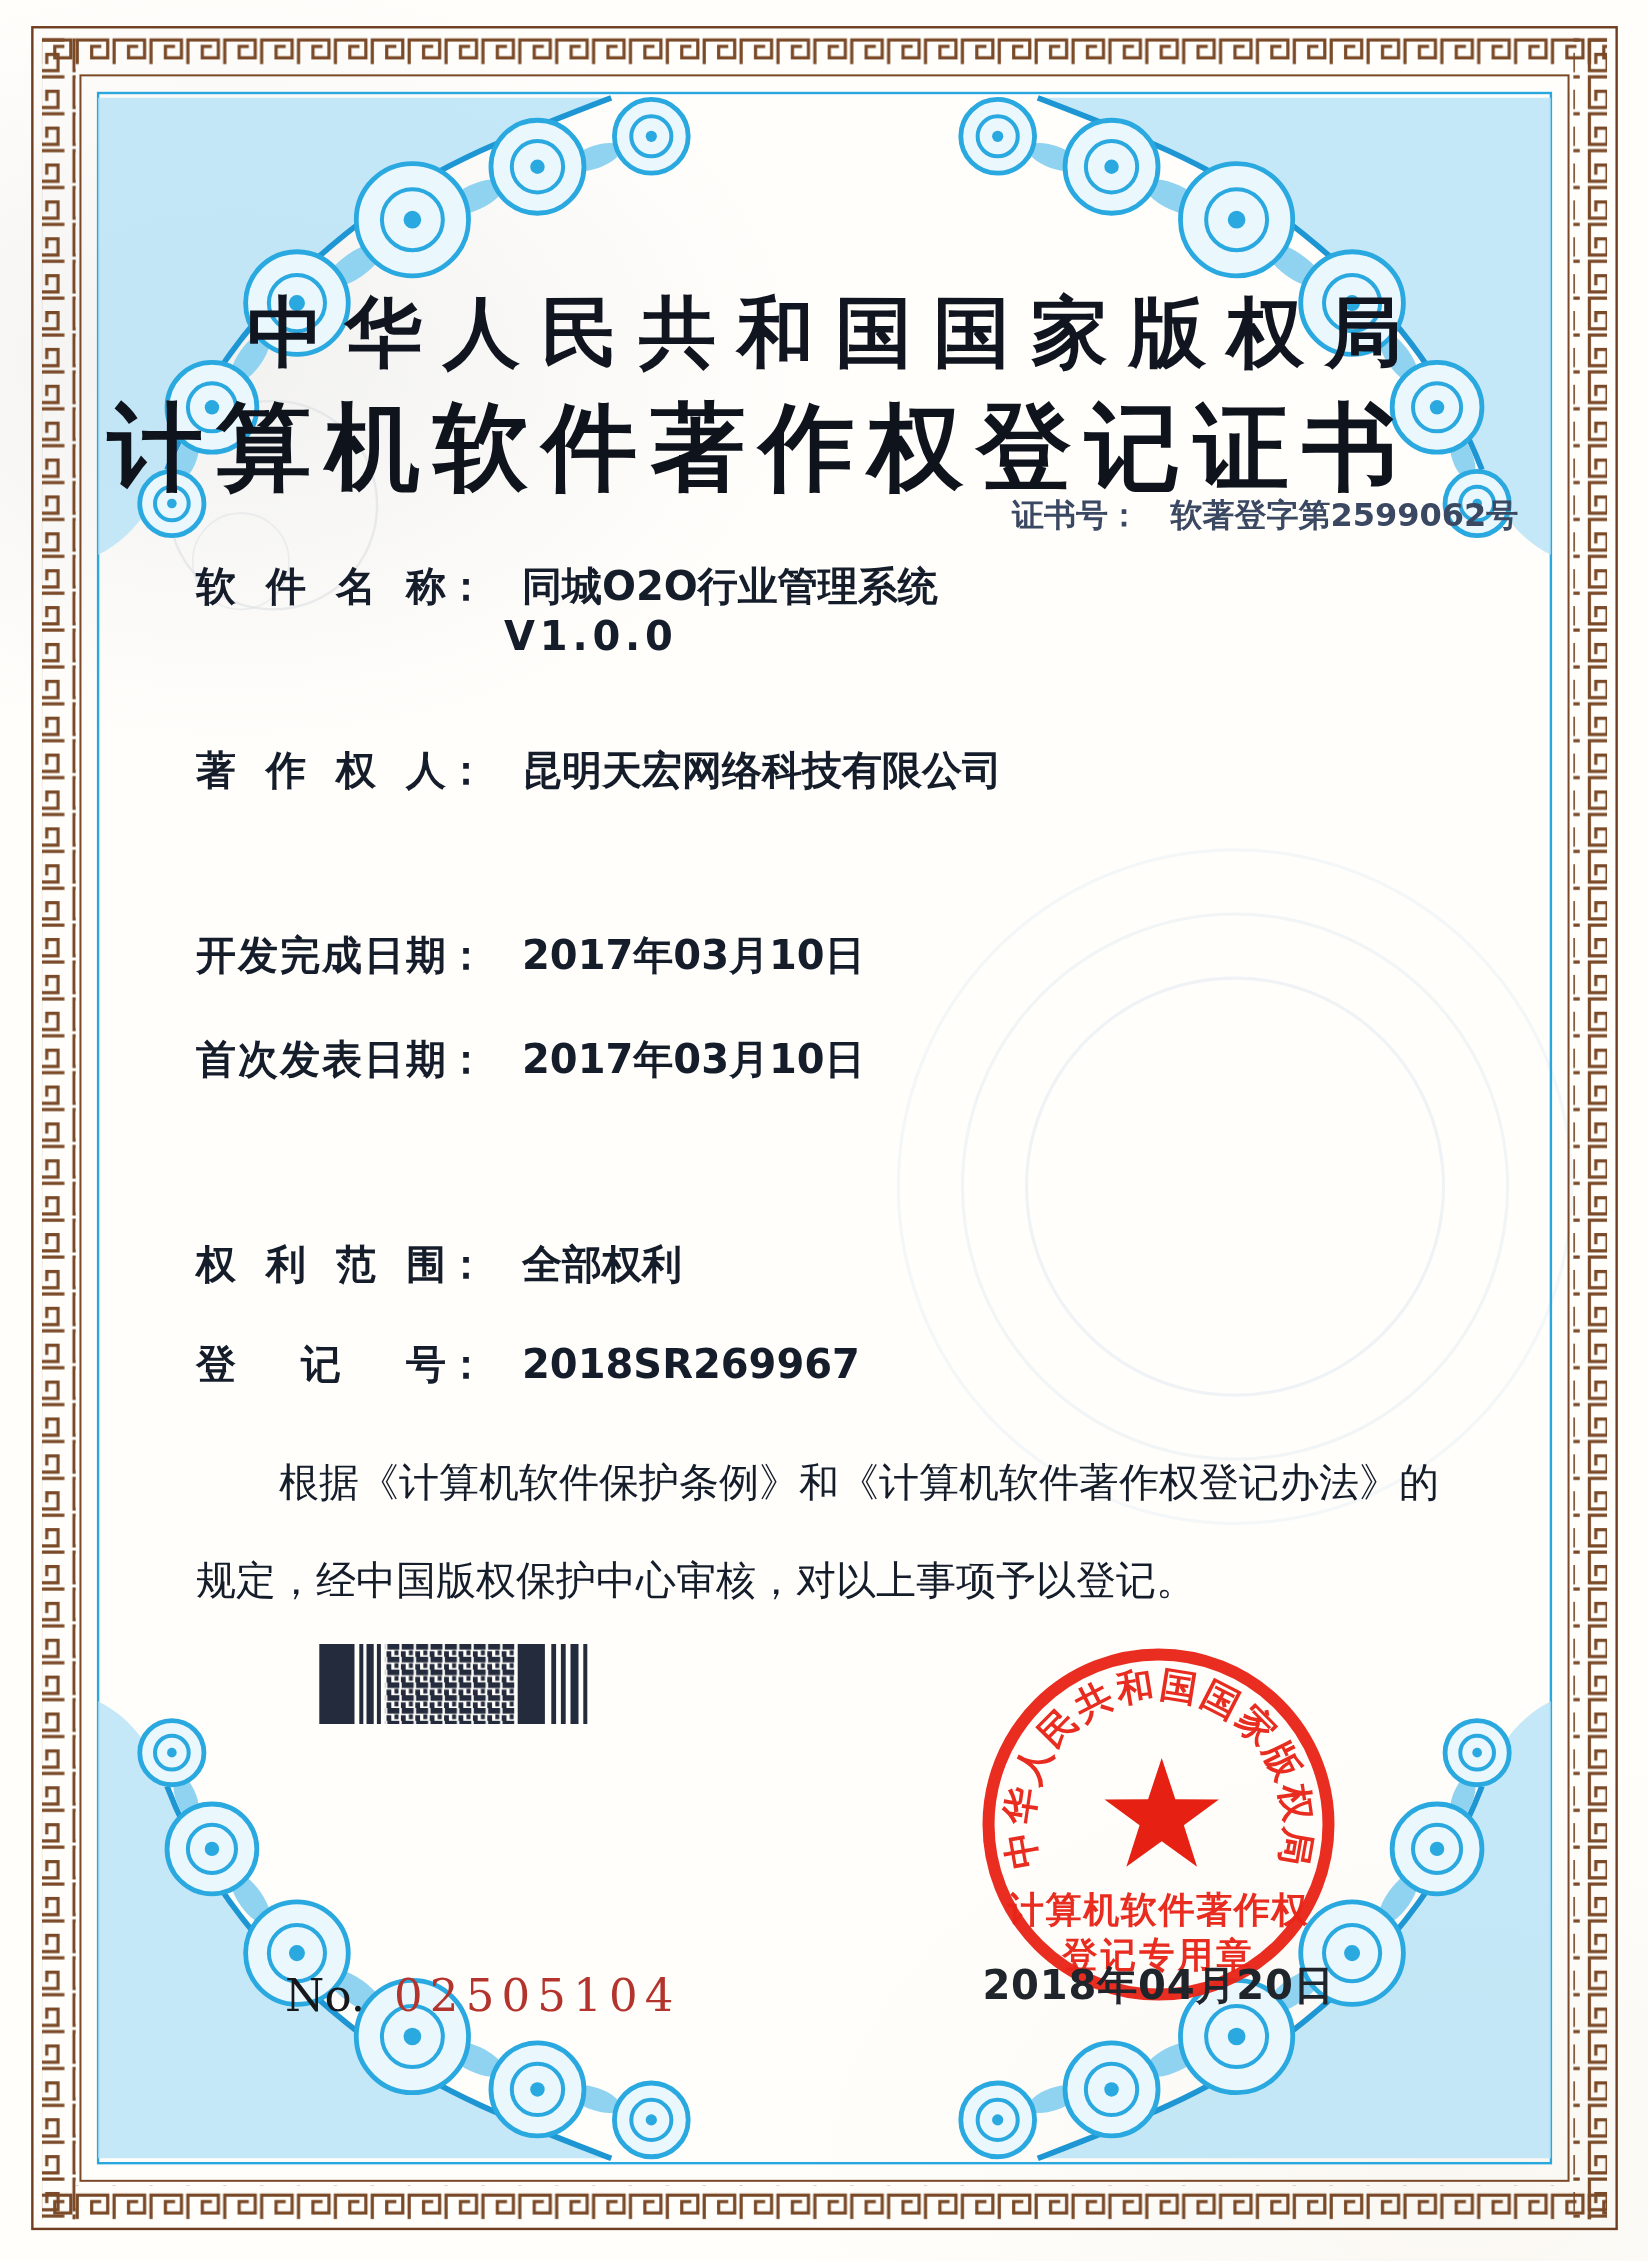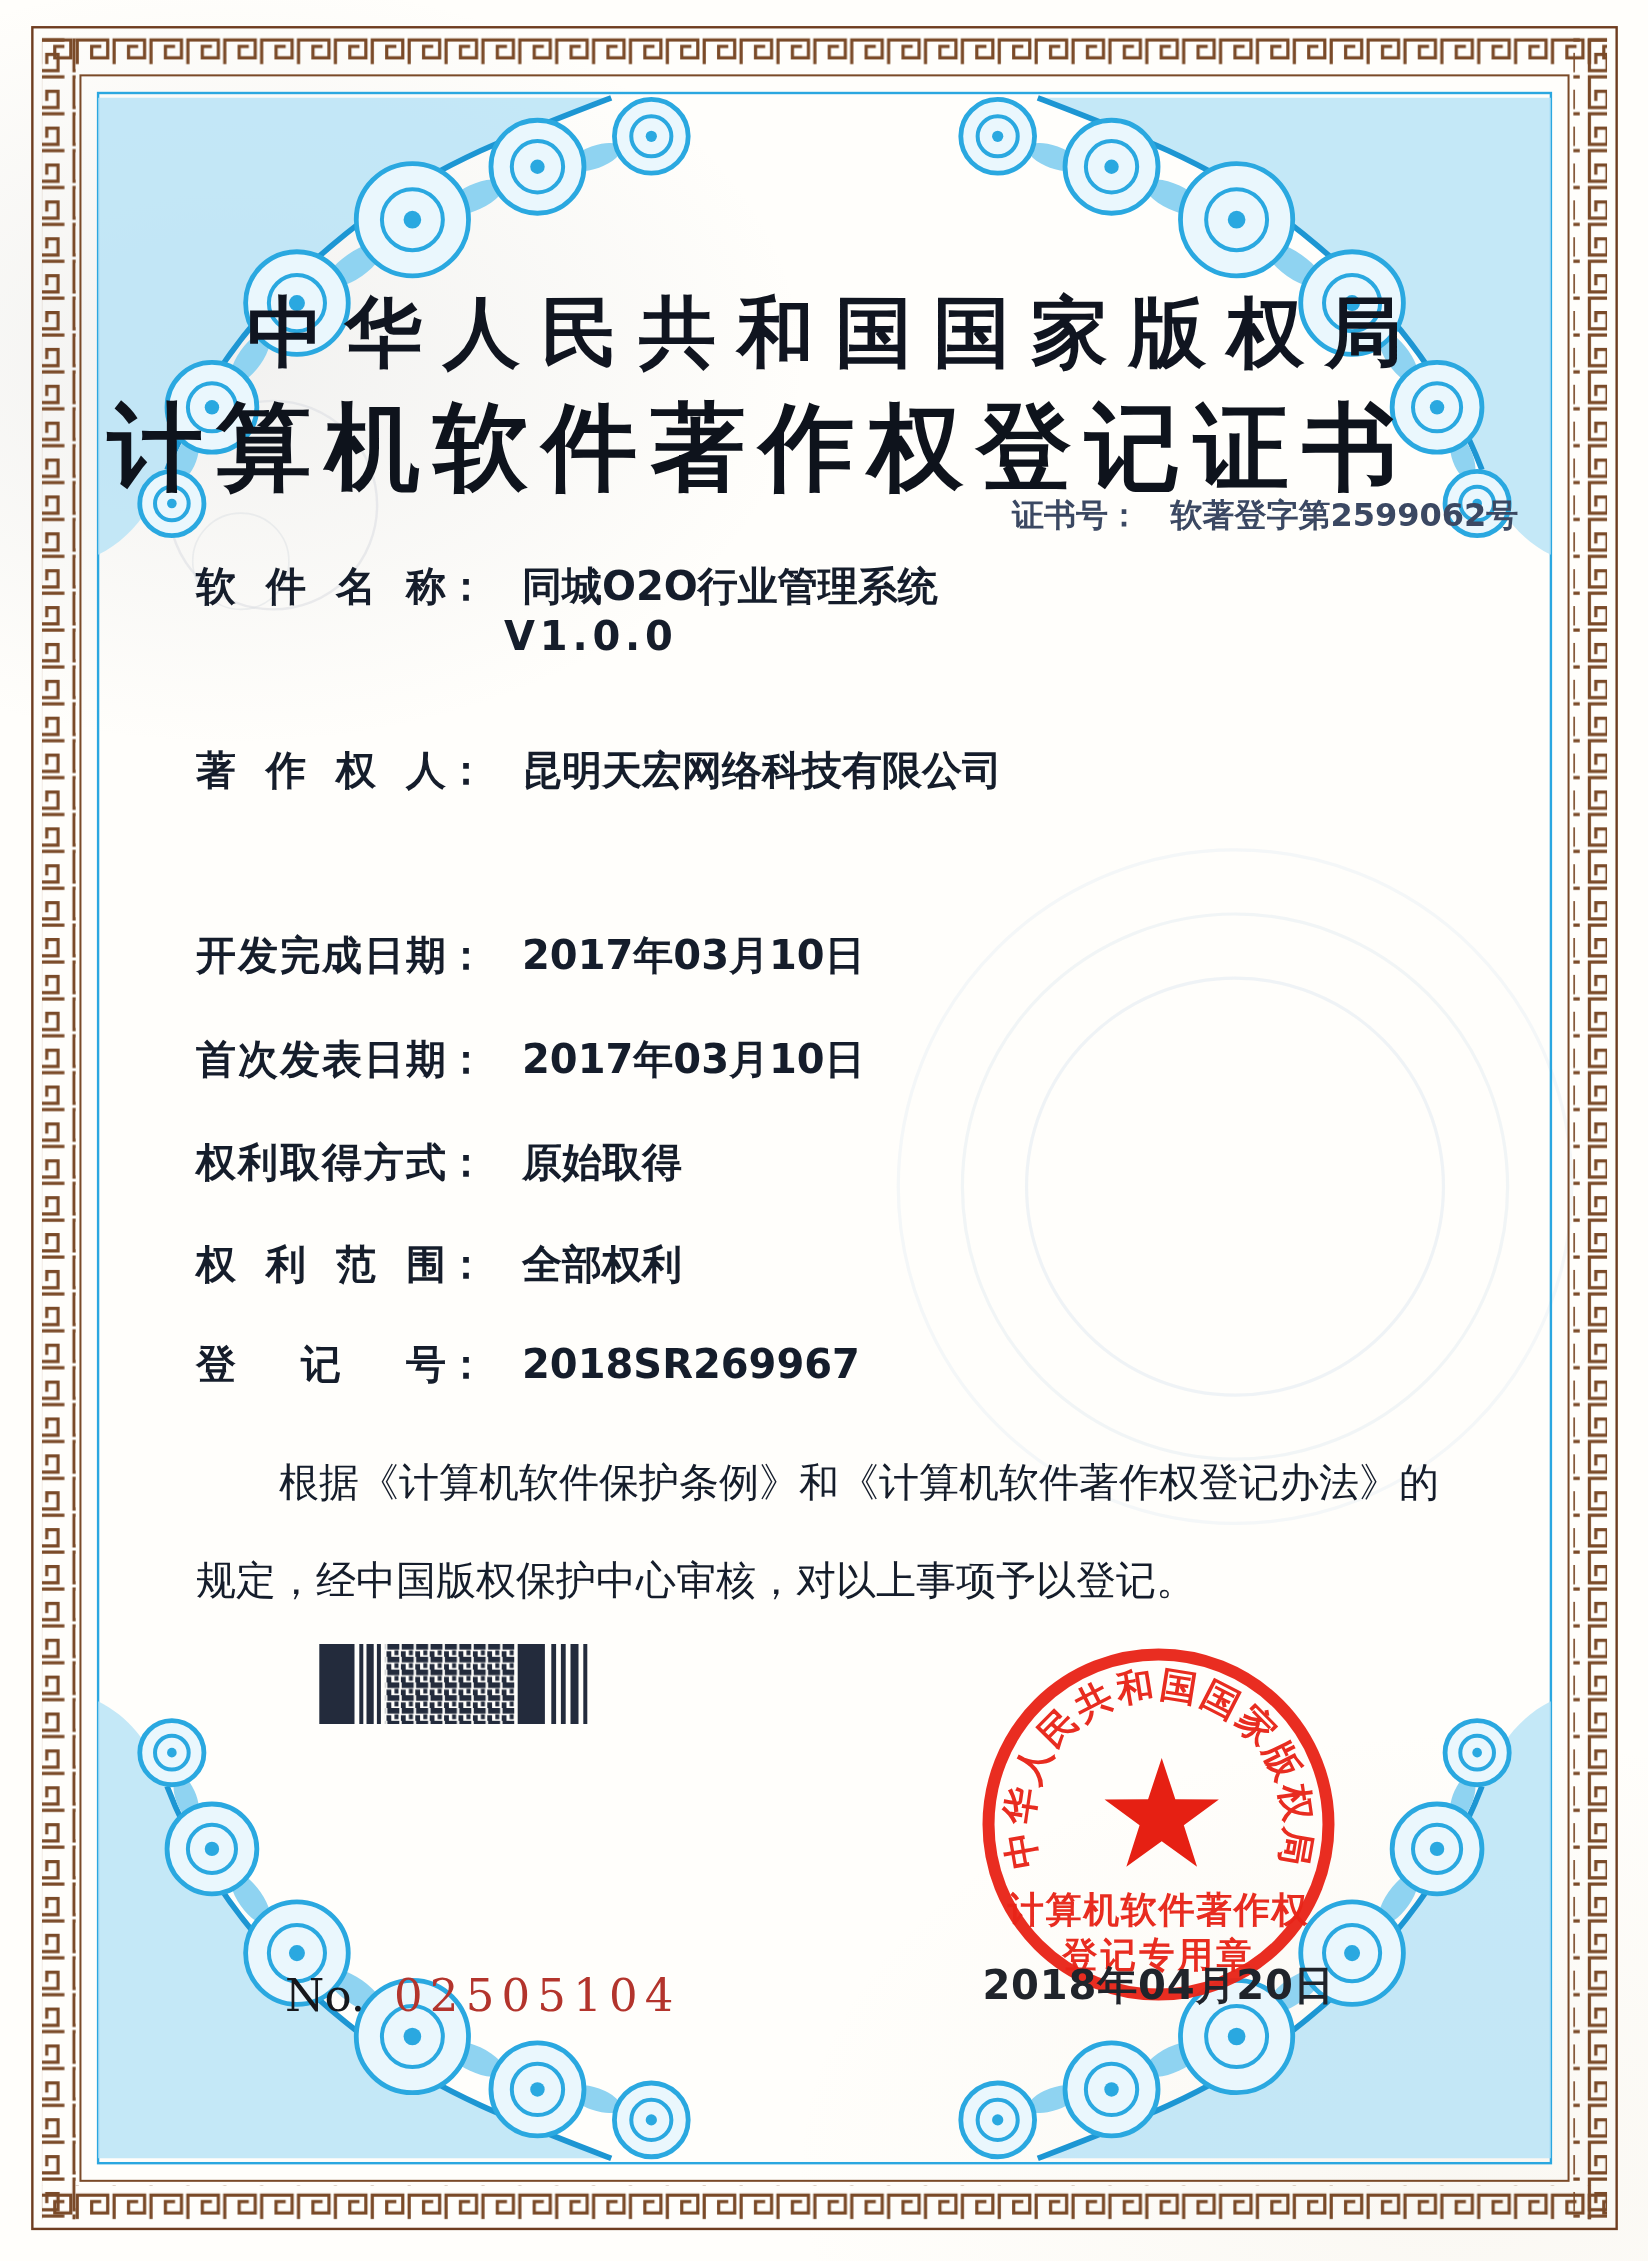--- a/index.html
+++ b/index.html
@@ -140,23 +140,20 @@
   </div>
 
   <div class="abs field-row f2">
     <span class="lbl">开发完成日期</span><span class="colon">：</span><span class="val">2017年03月10日</span>
   </div>
 
   <div class="abs field-row f3">
     <span class="lbl">首次发表日期</span><span class="colon">：</span><span class="val">2017年03月10日</span>
   </div>
 
-  <div class="abs field-row f4">
-    <span class="lbl">权利取得方式</span><span class="colon">：</span><span class="val">原始取得</span>
-  </div>
 
   <div class="abs field-row f5">
     <span class="lbl">权利范围</span><span class="colon">：</span><span class="val">全部权利</span>
   </div>
 
   <div class="abs field-row f6">
     <span class="lbl">登记号</span><span class="colon">：</span><span class="val">2018SR269967</span>
   </div>
 
   <div class="abs para-line p2">规定，经中国版权保护中心审核，对以上事项予以登记。</div>

